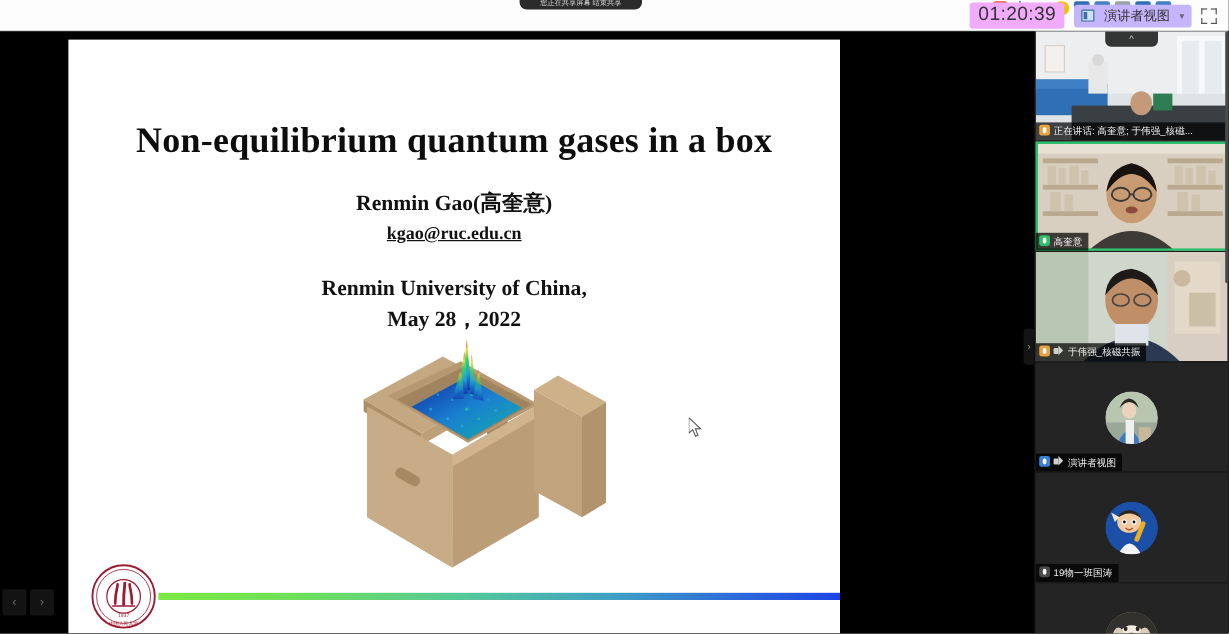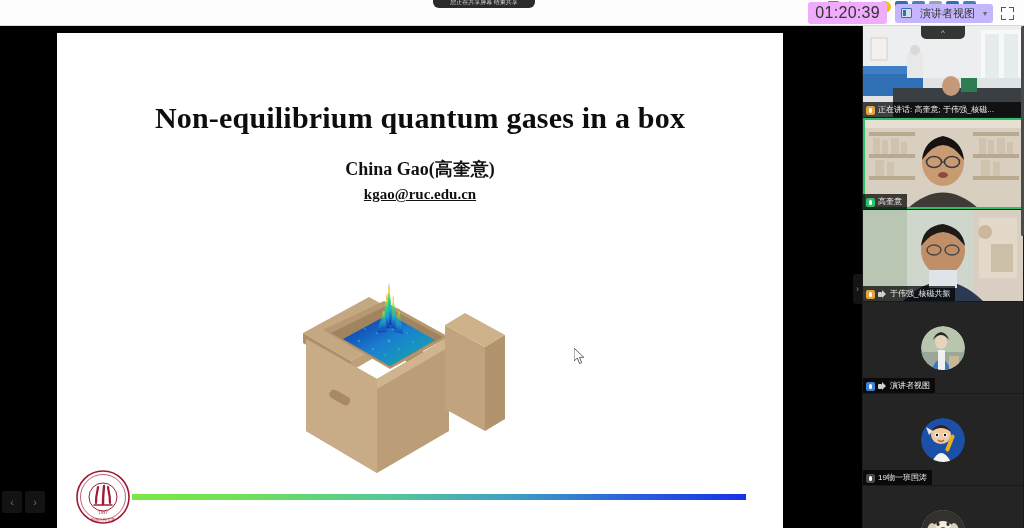--- a/index.html
+++ b/index.html
@@ -79,21 +79,21 @@
   }
 
   
   .stage{
     position:absolute; top:26px; left:0; width:862px; height:502px;
     background:#000; overflow:hidden;
   }
 
   
   .slide{
-    position:absolute; left:57px; top:7px; width:726px; height:495px;
+    position:absolute; left:57px; top:7px; width:643px; height:495px;
     background:#ffffff; overflow:hidden;
   }
   .slide-title{
     position:absolute; left:0; right:0; top:68px;
     text-align:center;
     font-family:"Liberation Serif", serif;
     font-weight:bold; font-size:30px; color:#0d0d0d;
     letter-spacing:.2px;
   }
   .slide-author{
@@ -161,21 +161,21 @@
     position:absolute; top:26px; right:0; width:162px; height:502px;
     background:#1a1a1a; overflow:hidden;
   }
   .tile{
     position:relative; width:160px; height:91px; margin:0 1px 1px 1px;
     background:#202020; overflow:hidden;
   }
   .tile.active{ outline:2px solid #2fbf6b; outline-offset:-2px; }
   .tile-label{
     position:absolute; left:0; bottom:0; max-width:100%;
-    display:flex; align-items:flex-end; gap:3px;
+    display:flex; align-items:flex-start; gap:3px;
     background:rgba(0,0,0,.72); padding:2px 5px 2px 3px;
     font-size:8px; color:#f0f0f0; white-space:nowrap; overflow:hidden;
   }
   .tile-label.wide{ width:100%; }
   .mic-ico{
     width:9px; height:9px; border-radius:2px; background:#e8a33d;
     display:inline-flex; align-items:center; justify-content:center; flex:0 0 auto;
   }
   .mic-ico.green{ background:#2fbf6b; }
   .mic-ico.blue{ background:#3b82d6; }
@@ -258,24 +258,28 @@
   <span class="ft-text">您正在共享屏幕  结束共享</span>
 </div>
 
 <div class="stage">
 
   <div class="slide">
 
     <div class="slide-title">Non-equilibrium quantum gases in a box</div>
 
     <div class="slide-author">
-      <div>China Gao(高奎意)</div>
+      <div>Renmin Gao(高奎意)</div>
       <a class="slide-email" href="#">kgao@ruc.edu.cn</a>
     </div>
 
+    <div class="slide-affil">
+      <div>Renmin University of China,</div>
+      <div>May 28，2022</div>
+    </div>
 
     <div class="box-art">
       <svg viewBox="0 0 232 202" xmlns="http://www.w3.org/2000/svg">
         <defs>
           <linearGradient id="becg" x1="0" y1="1" x2="0" y2="0">
             <stop offset="0%" stop-color="#1428a8"></stop>
             <stop offset="35%" stop-color="#1ea8d8"></stop>
             <stop offset="60%" stop-color="#36d46a"></stop>
             <stop offset="80%" stop-color="#e8e020"></stop>
             <stop offset="100%" stop-color="#d81a14"></stop>

